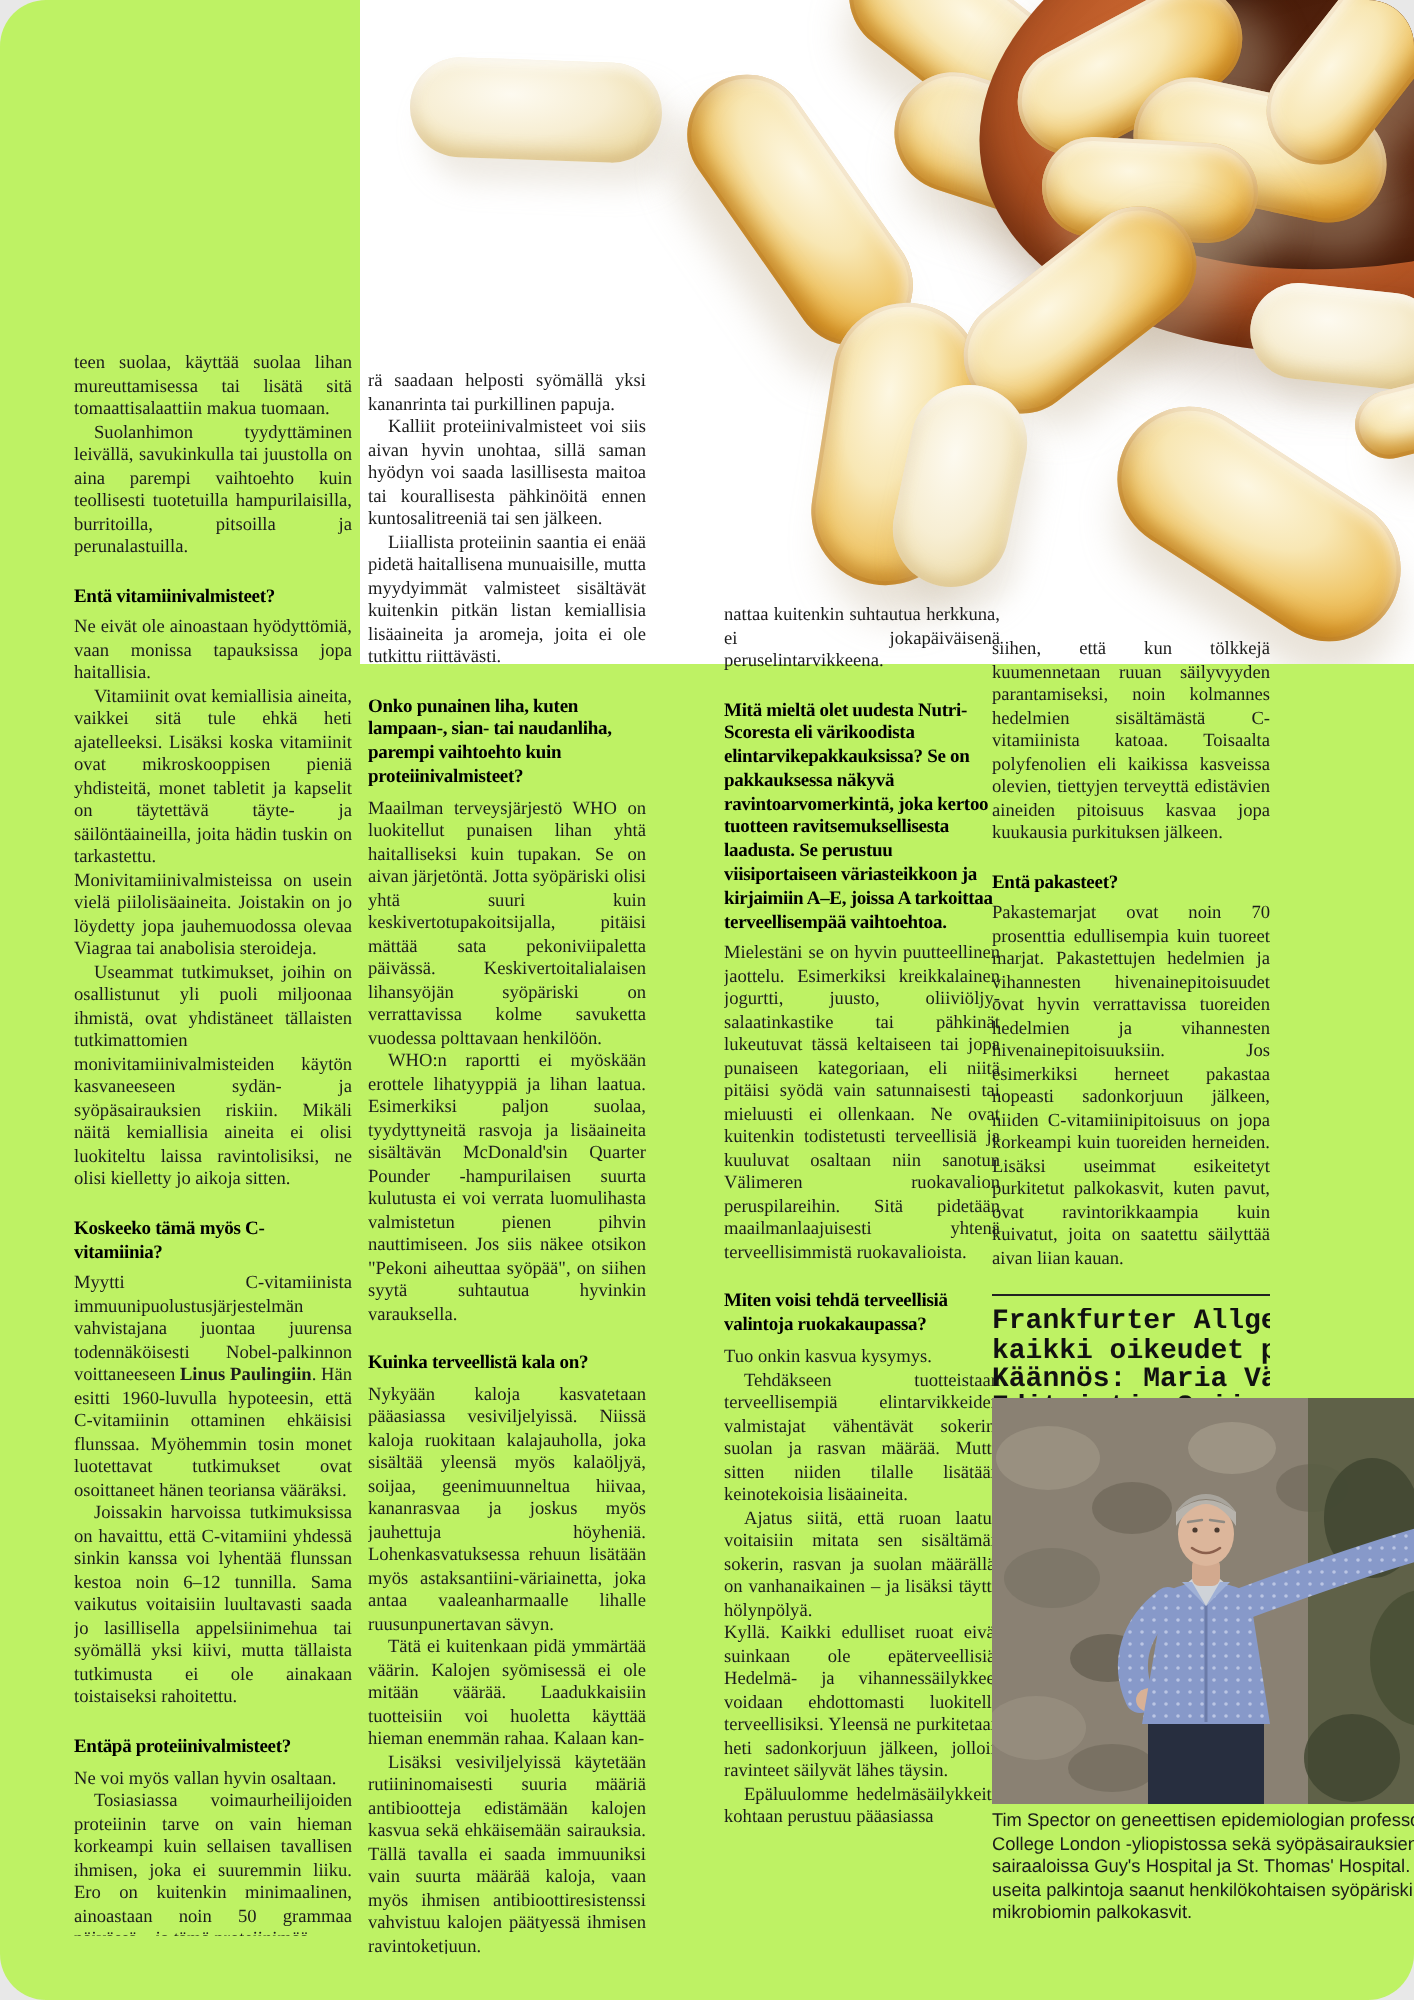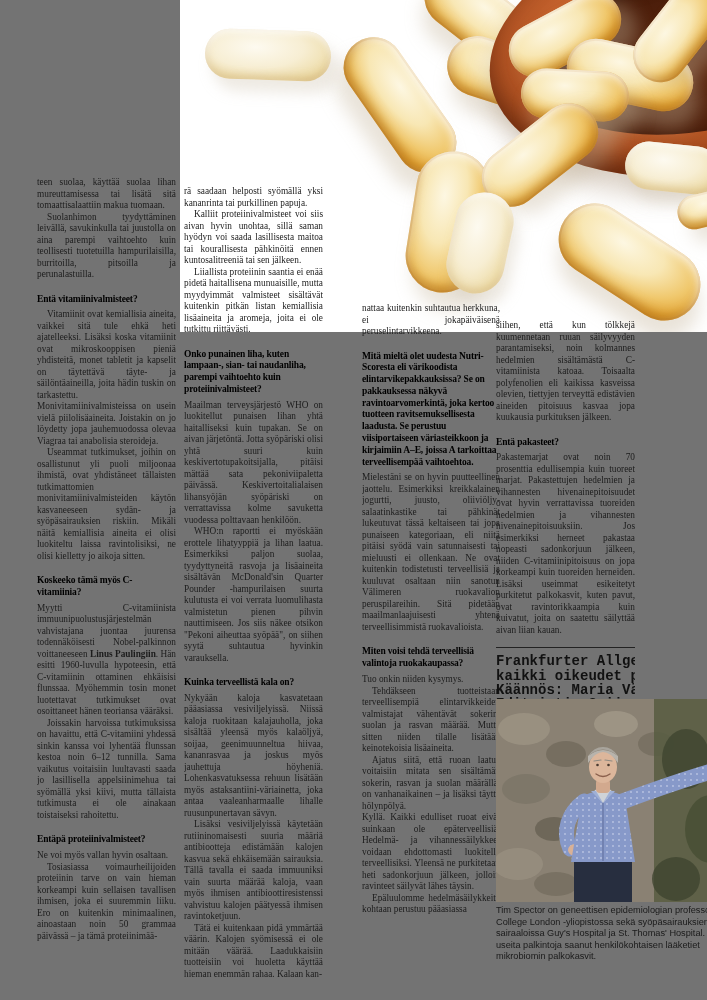--- a/index.html
+++ b/index.html
@@ -1,18 +1,18 @@
 <!DOCTYPE html>
 <html lang="fi"><head>
 <meta charset="utf-8">
 <style>
   html,body{margin:0;padding:0;background:#e8e8e8;}
   .page{
-    position:relative;width:707px;height:1000px;margin:0 auto;background:#737373;
-    overflow:hidden;font-family:"Liberation Serif",serif;color:#1c1c1c;
+    position:relative;width:707px;height:1000px;margin:0 auto;background:#bef264;
+    overflow:hidden;font-family:"Liberation Serif",serif;color:#1c1c1c;border-radius:23px;
   }
   
   .capsules-photo{position:absolute;left:180px;top:0;width:527px;height:332px;overflow:hidden;background:#fff;}
   .cap{
     position:absolute;border-radius:999px;
     background:radial-gradient(ellipse at 40% 32%, #fdf7e2 0%, #f8e7b4 35%, #f0c86d 60%, #e2a434 80%, #c07c17 100%);
     box-shadow:inset 0 -6px 10px rgba(168,98,10,.55), inset 0 4px 8px rgba(255,255,255,.85),
                inset 0 0 0 2px rgba(196,130,30,.30), 10px 16px 18px rgba(196,182,156,.38);
   }
   .cap.pale{
@@ -85,51 +85,52 @@
     <div class="cap pale" style="left:271px;top:192px;width:58px;height:102px;transform:rotate(12deg);"></div>
     <div class="cap" style="left:372px;top:226px;width:155px;height:72px;transform:rotate(33deg);"></div>
     <div class="cap" style="left:497px;top:191px;width:70px;height:34px;transform:rotate(-14deg);"></div>
   </div>
 
   <div class="col" id="col1">
     <div>
         <p class="">teen suolaa, käyttää suolaa lihan mureuttamisessa tai lisätä sitä tomaattisalaattiin makua tuomaan.</p>
         <p class="indent">Suolanhimon tyydyttäminen leivällä, savukinkulla tai juustolla on aina parempi vaihtoehto kuin teollisesti tuotetuilla hampurilaisilla, burritoilla, pitsoilla ja perunalastuilla.</p>
         <h3 class="qhead">Entä vitamiinivalmisteet?</h3>
+        <p class="">Ne eivät ole ainoastaan hyödyttömiä, vaan monissa tapauksissa jopa haitallisia.</p>
         <p class="indent">Vitamiinit ovat kemiallisia aineita, vaikkei sitä tule ehkä heti ajatelleeksi. Lisäksi koska vitamiinit ovat mikroskooppisen pieniä yhdisteitä, monet tabletit ja kapselit on täytettävä täyte- ja säilöntäaineilla, joita hädin tuskin on tarkastettu. Monivitamiinivalmisteissa on usein vielä piilolisäaineita. Joistakin on jo löydetty jopa jauhemuodossa olevaa Viagraa tai anabolisia steroideja.</p>
         <p class="indent">Useammat tutkimukset, joihin on osallistunut yli puoli miljoonaa ihmistä, ovat yhdistäneet tällaisten tutkimattomien monivitamiinivalmisteiden käytön kasvaneeseen sydän- ja syöpäsairauksien riskiin. Mikäli näitä kemiallisia aineita ei olisi luokiteltu laissa ravintolisiksi, ne olisi kielletty jo aikoja sitten.</p>
         <h3 class="qhead">Koskeeko tämä myös C-vitamiinia?</h3>
         <p class="">Myytti C-vitamiinista immuunipuolustusjärjestelmän vahvistajana juontaa juurensa todennäköisesti Nobel-palkinnon voittaneeseen <b>Linus Paulingiin</b>. Hän esitti 1960-luvulla hypoteesin, että C-vitamiinin ottaminen ehkäisisi flunssaa. Myöhemmin tosin monet luotettavat tutkimukset ovat osoittaneet hänen teoriansa vääräksi.</p>
         <p class="indent">Joissakin harvoissa tutkimuksissa on havaittu, että C-vitamiini yhdessä sinkin kanssa voi lyhentää flunssan kestoa noin 6–12 tunnilla. Sama vaikutus voitaisiin luultavasti saada jo lasillisella appelsiinimehua tai syömällä yksi kiivi, mutta tällaista tutkimusta ei ole ainakaan toistaiseksi rahoitettu.</p>
         <h3 class="qhead">Entäpä proteiinivalmisteet?</h3>
         <p class="">Ne voi myös vallan hyvin osaltaan.</p>
         <p class="indent">Tosiasiassa voimaurheilijoiden proteiinin tarve on vain hieman korkeampi kuin sellaisen tavallisen ihmisen, joka ei suuremmin liiku. Ero on kuitenkin minimaalinen, ainoastaan noin 50 grammaa päivässä – ja tämä proteiinimää-</p>
       </div>
   </div>
   <div class="col" id="col2">
     <div>
         <p class="">rä saadaan helposti syömällä yksi kananrinta tai purkillinen papuja.</p>
         <p class="indent">Kalliit proteiinivalmisteet voi siis aivan hyvin unohtaa, sillä saman hyödyn voi saada lasillisesta maitoa tai kourallisesta pähkinöitä ennen kuntosalitreeniä tai sen jälkeen.</p>
         <p class="indent">Liiallista proteiinin saantia ei enää pidetä haitallisena munuaisille, mutta myydyimmät valmisteet sisältävät kuitenkin pitkän listan kemiallisia lisäaineita ja aromeja, joita ei ole tutkittu riittävästi.</p>
         <h3 class="qhead">Onko punainen liha, kuten lampaan-, sian- tai naudanliha, parempi vaihtoehto kuin proteiinivalmisteet?</h3>
         <p class="">Maailman terveysjärjestö WHO on luokitellut punaisen lihan yhtä haitalliseksi kuin tupakan. Se on aivan järjetöntä. Jotta syöpäriski olisi yhtä suuri kuin keskivertotupakoitsijalla, pitäisi mättää sata pekoniviipaletta päivässä. Keskivertoitalialaisen lihansyöjän syöpäriski on verrattavissa kolme savuketta vuodessa polttavaan henkilöön.</p>
         <p class="indent">WHO:n raportti ei myöskään erottele lihatyyppiä ja lihan laatua. Esimerkiksi paljon suolaa, tyydyttyneitä rasvoja ja lisäaineita sisältävän McDonald'sin Quarter Pounder -hampurilaisen suurta kulutusta ei voi verrata luomulihasta valmistetun pienen pihvin nauttimiseen. Jos siis näkee otsikon "Pekoni aiheuttaa syöpää", on siihen syytä suhtautua hyvinkin varauksella.</p>
         <h3 class="qhead">Kuinka terveellistä kala on?</h3>
         <p class="">Nykyään kaloja kasvatetaan pääasiassa vesiviljelyissä. Niissä kaloja ruokitaan kalajauholla, joka sisältää yleensä myös kalaöljyä, soijaa, geenimuunneltua hiivaa, kananrasvaa ja joskus myös jauhettuja höyheniä. Lohenkasvatuksessa rehuun lisätään myös astaksantiini-väriainetta, joka antaa vaaleanharmaalle lihalle ruusunpunertavan sävyn.</p>
+        <p class="indent">Tätä ei kuitenkaan pidä ymmärtää väärin. Kalojen syömisessä ei ole mitään väärää. Laadukkaisiin tuotteisiin voi huoletta käyttää hieman enemmän rahaa. Kalaan kan-</p>
         <p class="indent">Lisäksi vesiviljelyissä käytetään rutiininomaisesti suuria määriä antibiootteja edistämään kalojen kasvua sekä ehkäisemään sairauksia. Tällä tavalla ei saada immuuniksi vain suurta määrää kaloja, vaan myös ihmisen antibioottiresistenssi vahvistuu kalojen päätyessä ihmisen ravintoketjuun.</p>
-        <p class="indent">Tätä ei kuitenkaan pidä ymmärtää väärin. Kalojen syömisessä ei ole mitään väärää. Laadukkaisiin tuotteisiin voi huoletta käyttää hieman enemmän rahaa. Kalaan kan-</p>
       </div>
   </div>
   <div class="col" id="col3">
     <div>
         <p class="">nattaa kuitenkin suhtautua herkkuna, ei jokapäiväisenä peruselintarvikkeena.</p>
         <h3 class="qhead">Mitä mieltä olet uudesta Nutri-Scoresta eli värikoodista elintarvikepakkauksissa? Se on pakkauksessa näkyvä ravintoarvomerkintä, joka kertoo tuotteen ravitsemuksellisesta laadusta. Se perustuu viisiportaiseen väriasteikkoon ja kirjaimiin A–E, joissa A tarkoittaa terveellisempää vaihtoehtoa.</h3>
         <p class="">Mielestäni se on hyvin puutteellinen jaottelu. Esimerkiksi kreikkalainen jogurtti, juusto, oliiviöljy-salaatinkastike tai pähkinät lukeutuvat tässä keltaiseen tai jopa punaiseen kategoriaan, eli niitä pitäisi syödä vain satunnaisesti tai mieluusti ei ollenkaan. Ne ovat kuitenkin todistetusti terveellisiä ja kuuluvat osaltaan niin sanotun Välimeren ruokavalion peruspilareihin. Sitä pidetään maailmanlaajuisesti yhtenä terveellisimmistä ruokavalioista.</p>
         <h3 class="qhead">Miten voisi tehdä terveellisiä valintoja ruokakaupassa?</h3>
-        <p class="">Tuo onkin niiden kysymys.</p>
+        <p class="">Tuo onkin kasvua kysymys.</p>
         <p class="indent">Tehdäkseen tuotteistaan terveellisempiä elintarvikkeiden valmistajat vähentävät sokerin, suolan ja rasvan määrää. Mutta sitten niiden tilalle lisätään keinotekoisia lisäaineita.</p>
         <p class="indent">Ajatus siitä, että ruoan laatua voitaisiin mitata sen sisältämän sokerin, rasvan ja suolan määrällä, on vanhanaikainen – ja lisäksi täyttä hölynpölyä.</p>
         <p class="">Kyllä. Kaikki edulliset ruoat eivät suinkaan ole epäterveellisiä. Hedelmä- ja vihannessäilykkeet voidaan ehdottomasti luokitella terveellisiksi. Yleensä ne purkitetaan heti sadonkorjuun jälkeen, jolloin ravinteet säilyvät lähes täysin.</p>
         <p class="indent">Epäluulomme hedelmäsäilykkeitä kohtaan perustuu pääasiassa</p>
       </div>
   </div>
   <div class="col" id="col4">
     <div>
         <p class="">siihen, että kun tölkkejä kuumennetaan ruuan säilyvyyden parantamiseksi, noin kolmannes hedelmien sisältämästä C-vitamiinista katoaa. Toisaalta polyfenolien eli kaikissa kasveissa olevien, tiettyjen terveyttä edistävien aineiden pitoisuus kasvaa jopa kuukausia purkituksen jälkeen.</p>
         <h3 class="qhead">Entä pakasteet?</h3>
@@ -184,17 +185,17 @@
       <circle cx="112.5" cy="66" r="1.3" fill="#4a3a30"></circle>
       <path d="M100,75 Q107,80 114,75" stroke="#8a5f4c" stroke-width="1.3" fill="none" stroke-linecap="round"></path>
       <path d="M98,62 L105,61 M109,61 L116,62" stroke="#8f8a82" stroke-width="1.2" stroke-linecap="round"></path>
     </svg>
   </div>
 
   <div class="caption">
       <div class="line">Tim Spector on geneettisen epidemiologian professori</div>
       <div class="line">College London -yliopistossa sekä syöpäsairauksien</div>
       <div class="line">sairaaloissa Guy's Hospital ja St. Thomas' Hospital.</div>
-      <div class="line">useita palkintoja saanut henkilökohtaisen lääketiet</div>
+      <div class="line">useita palkintoja saanut henkilökohtaisen syöpäriski</div>
       <div class="line">mikrobiomin palkokasvit.</div>
     </div>
 
 </div>
 
 </body></html>

